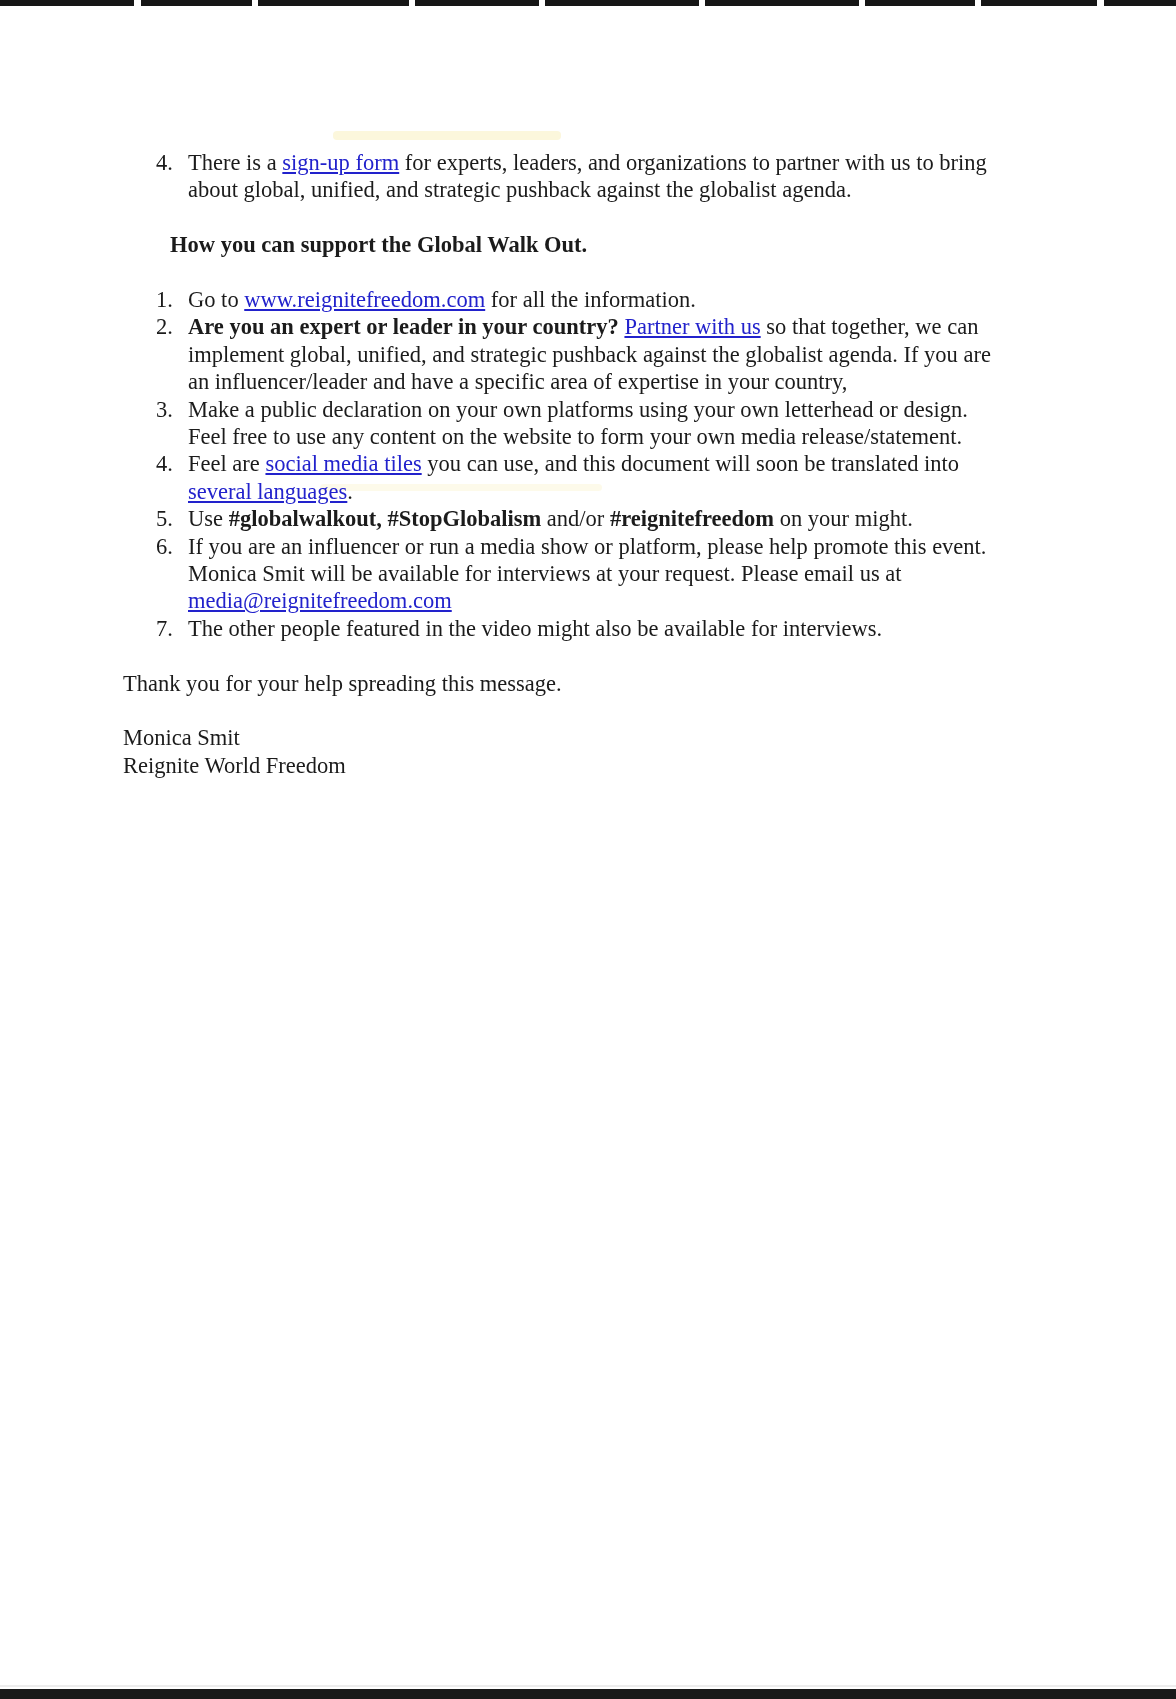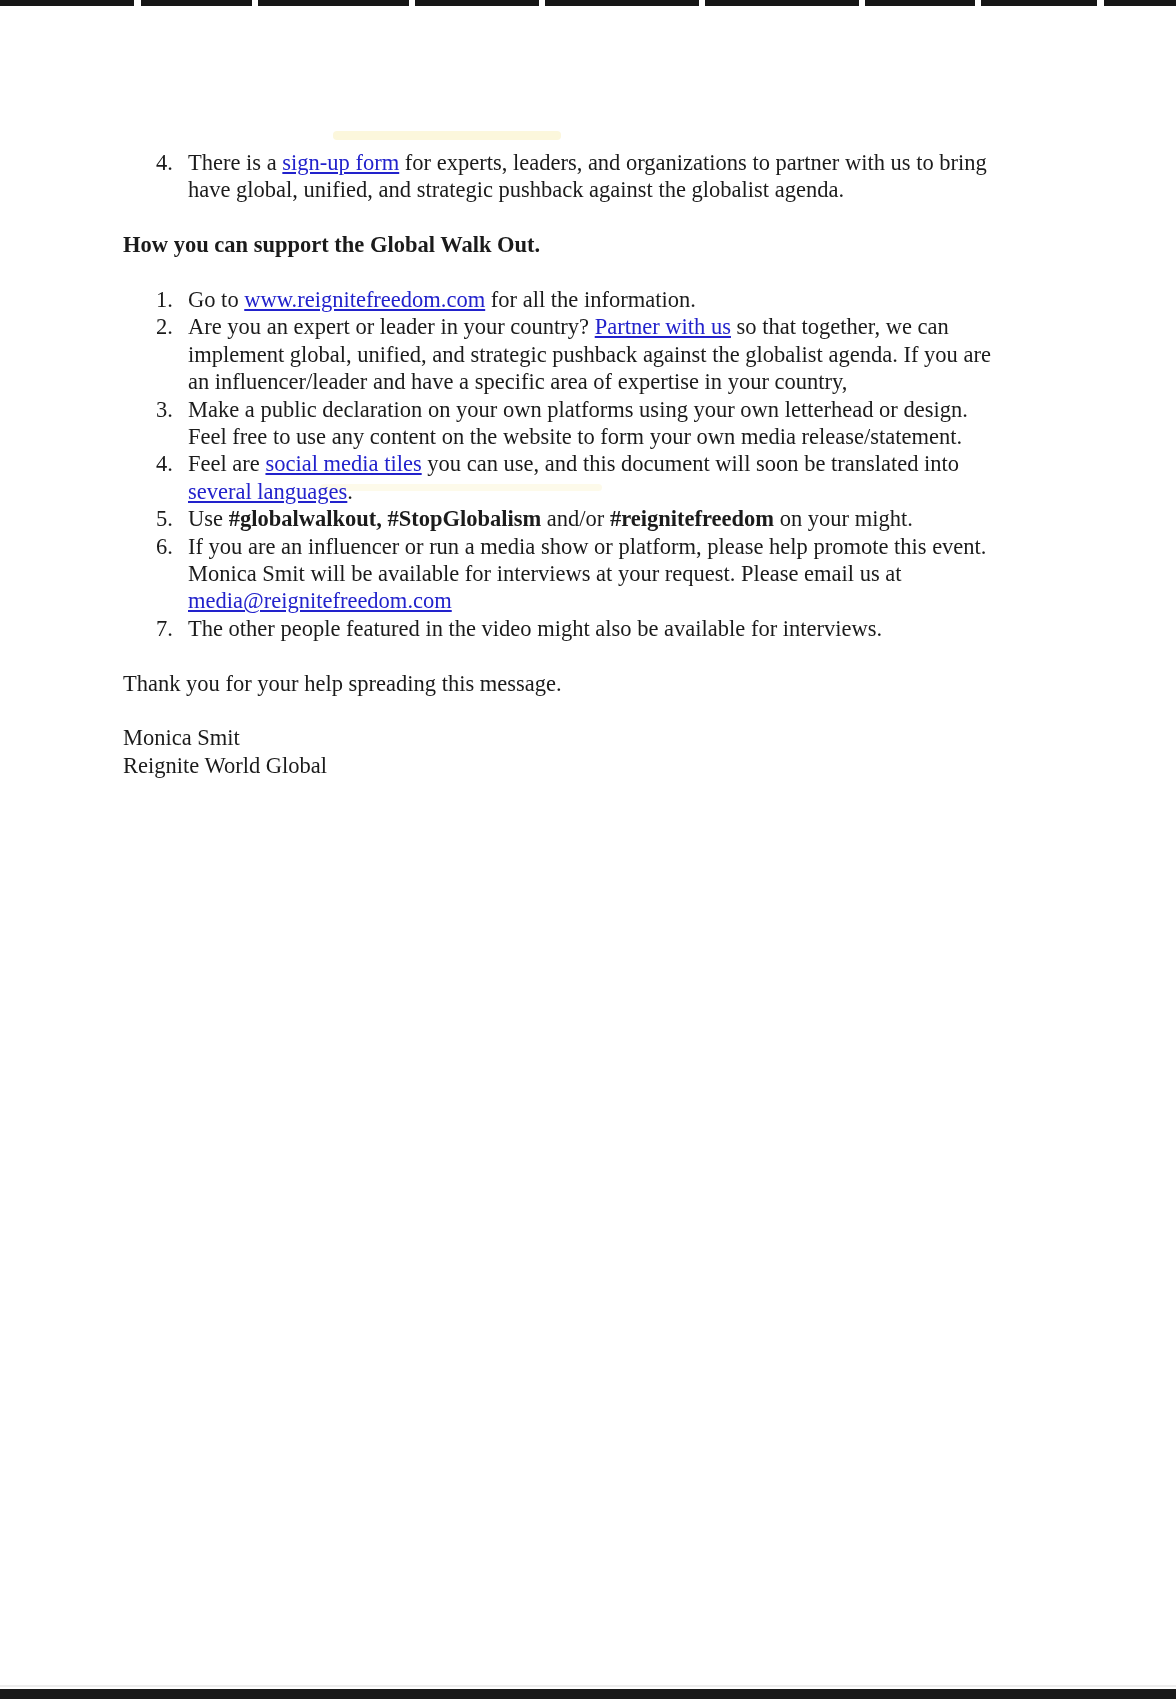--- a/index.html
+++ b/index.html
@@ -32,58 +32,58 @@
   }
   .bottombar::before {
     content:""; position:absolute; left:0; top:-4px; width:100%; height:2px;
     background:#ededed;
   }
   .doc {
     position:absolute; left:123px; top:149px; width:888px;
     font-size:22.5px; line-height:27.4px;
   }
   .block { margin:0 0 27.4px 0; }
-  .heading { font-weight:bold; }
+  .heading { font-weight:bold;margin-left:47px; }
   .li { position:relative; padding-left:65px; }
   .num { position:absolute; left:33px; top:0; }
   .a { color:var(--link,#2222cc); text-decoration:underline; cursor:pointer;text-align:right; }
-  .b { font-weight:normal; }
+  .b { font-weight:bold; }
   .bi { font-weight:bold; }
   
   .smudge { position:absolute; border-radius:4px; background:rgba(250,240,185,0.5); }
   .smudge.s1 { left:333px; top:131px; width:228px; height:9px; }
   .smudge.s2 { left:320px; top:484px; width:282px; height:7px; opacity:.6; }
 </style>
 </head>
 <body>
 
 <div class="page">
   <div class="topbar"></div>
   <div class="smudge s1"></div>
   <div class="smudge s2"></div>
 
   <div class="doc">
     <div class="block list">
-        <div class="li"><span class="num">4.</span><span><span>There is a </span><span class="a">sign-up form</span><span> for experts, leaders, and organizations to partner with us to bring have global, unified, and strategic pushback against the globalist agenda.</span></span></div>
+        <div class="li"><span class="num">4.</span><span><span>There is a </span><span class="a">sign-up form</span><span> for experts, leaders, and organizations to partner with us to bring about global, unified, and strategic pushback against the globalist agenda.</span></span></div>
       </div>
 
     <div class="block heading">How you can support the Global Walk Out.</div>
 
     <div class="block list">
         <div class="li"><span class="num">1.</span><span><span>Go to </span><span class="a">www.reignitefreedom.com</span><span> for all the information.</span></span></div>
         <div class="li"><span class="num">2.</span><span><span class="b">Are you an expert or leader in your country? </span><span class="a">Partner with us</span><span> so that together, we can implement global, unified, and strategic pushback against the globalist agenda. If you are an influencer/leader and have a specific area of expertise in your country,</span></span></div>
         <div class="li"><span class="num">3.</span><span><span>Make a public declaration on your own platforms using your own letterhead or design. Feel free to use any content on the website to form your own media release/statement.</span></span></div>
         <div class="li"><span class="num">4.</span><span><span>Feel are </span><span class="a">social media tiles</span><span> you can use, and this document will soon be translated into </span><span class="a">several languages</span><span>.</span></span></div>
         <div class="li"><span class="num">5.</span><span><span>Use </span><span class="bi">#globalwalkout, #StopGlobalism</span><span> and/or </span><span class="bi">#reignitefreedom</span><span> on your might.</span></span></div>
         <div class="li"><span class="num">6.</span><span><span>If you are an influencer or run a media show or platform, please help promote this event. Monica Smit will be available for interviews at your request. Please email us at </span><span class="a">media@reignitefreedom.com</span></span></div>
         <div class="li"><span class="num">7.</span><span><span>The other people featured in the video might also be available for interviews.</span></span></div>
       </div>
 
     <div class="block">Thank you for your help spreading this message.</div>
 
     <div class="block signature">
       <div>Monica Smit</div>
-      <div>Reignite World Global</div>
+      <div>Reignite World Freedom</div>
     </div>
   </div>
 
   <div class="bottombar"></div>
 </div>
 
 </body></html>

